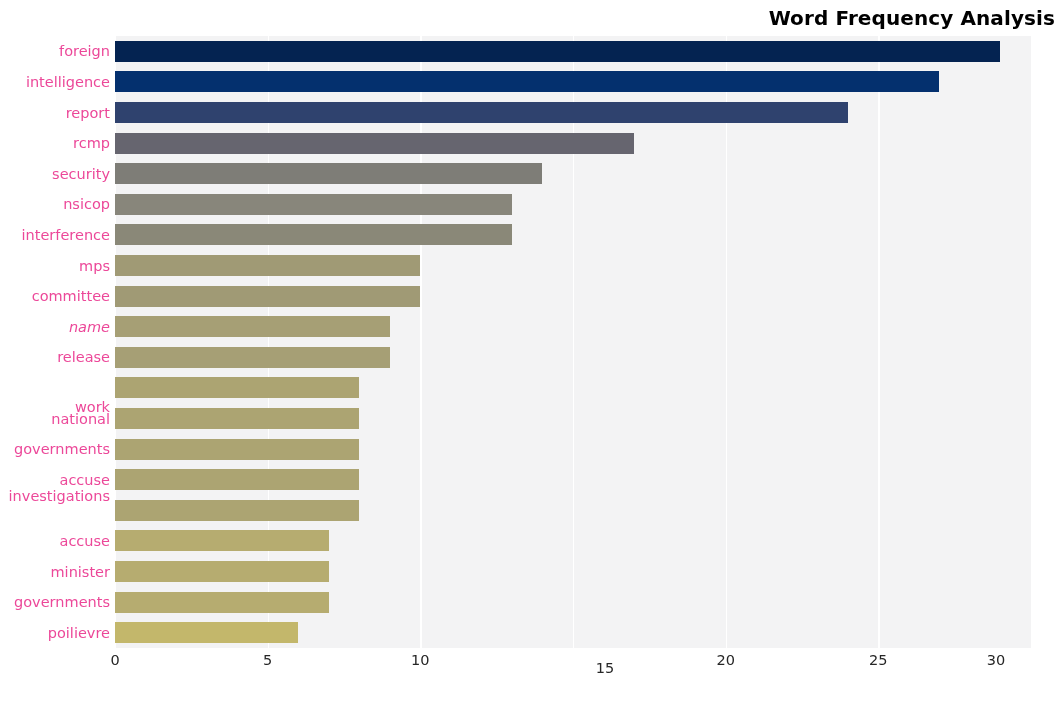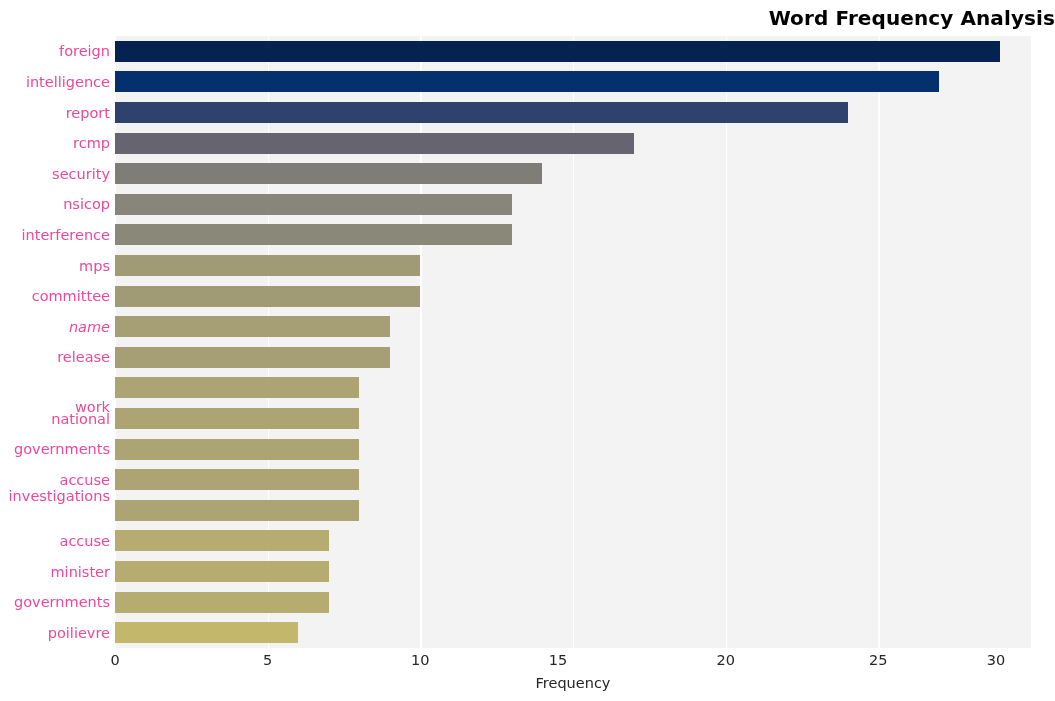--- a/index.html
+++ b/index.html
@@ -171,21 +171,20 @@
       <div class="ytick" style="top: 453px;">investigations</div>
       <div class="ytick" style="top: 497.9px;">accuse</div>
       <div class="ytick" style="top: 528.5px;">minister</div>
       <div class="ytick" style="top: 559.1px;">governments</div>
       <div class="ytick" style="top: 589.7px;">poilievre</div>
     </div>
   <div id="xlabels">
       <div class="xtick" style="left: 115px;">0</div>
       <div class="xtick" style="left: 267.667px;">5</div>
       <div class="xtick" style="left: 420.333px;">10</div>
-      <div class="xtick" style="left: 558px;">15</div>
+      <div class="xtick" style="left: 605px; margin-top: 8px;">15</div>
       <div class="xtick" style="left: 725.667px;">20</div>
       <div class="xtick" style="left: 878.333px;">25</div>
       <div class="xtick" style="left: 996px;">30</div>
     </div>
 
-  <div id="xaxis-label">Frequency</div>
 
 </div>
 
 </body></html>

